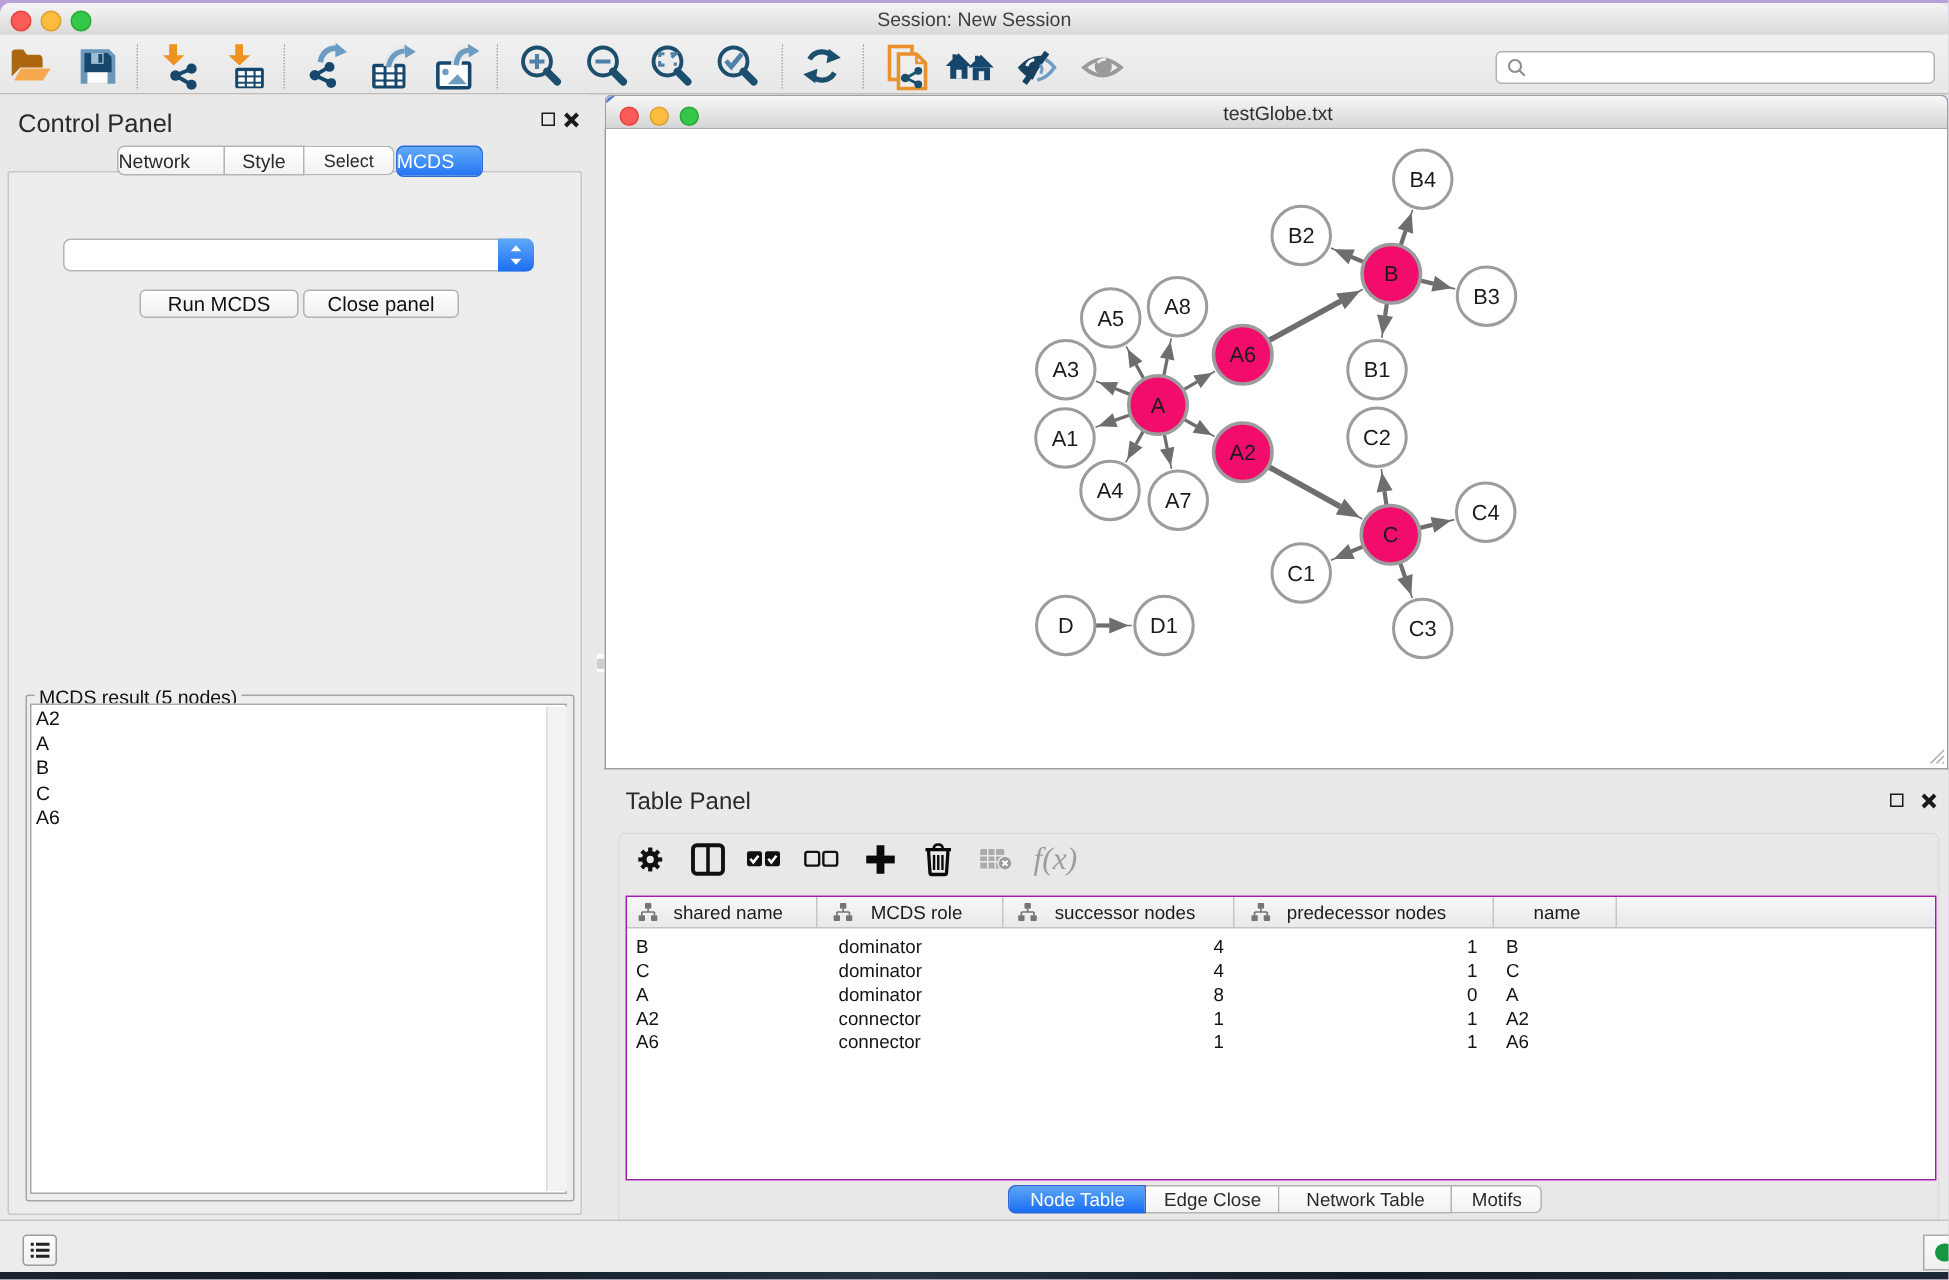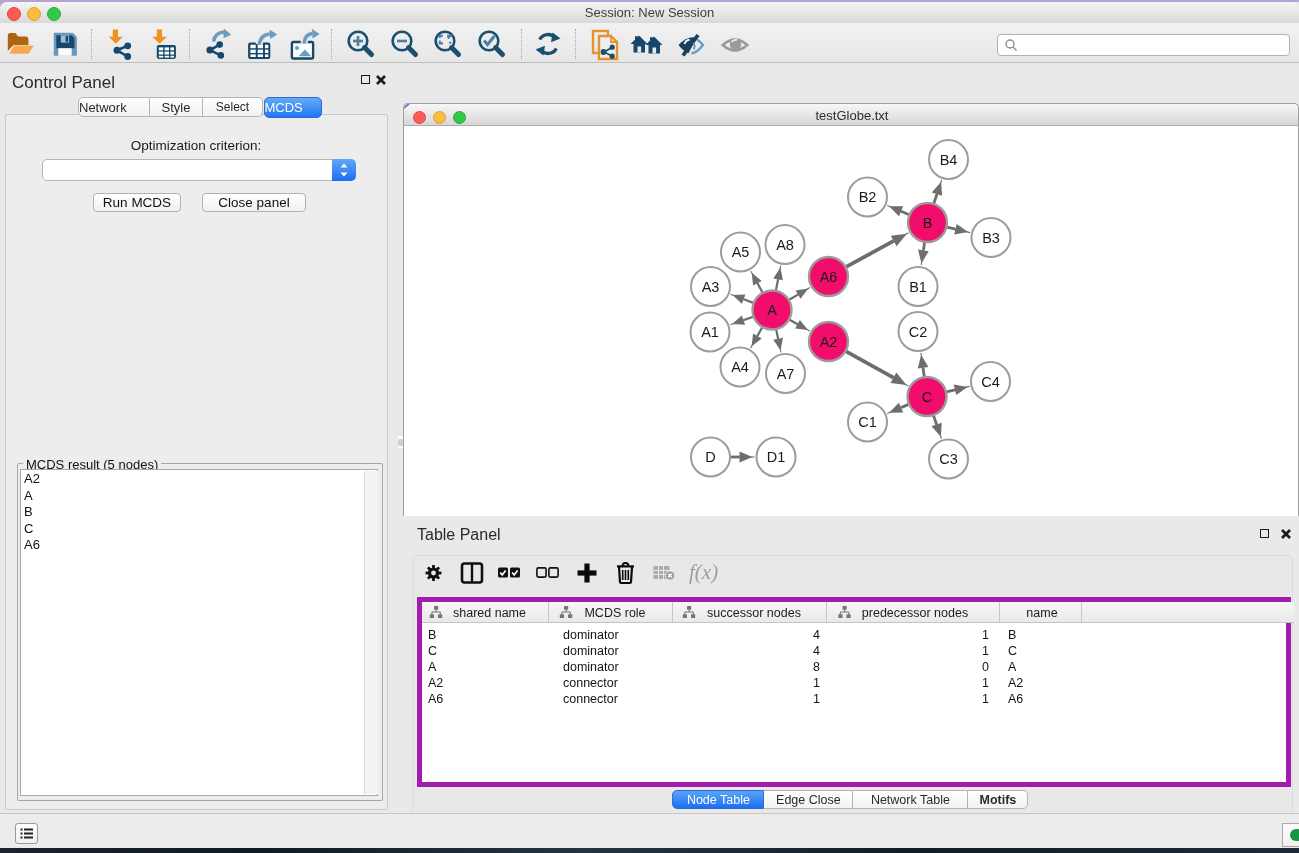--- a/index.html
+++ b/index.html
@@ -219,48 +219,47 @@
 
   <div class="abs" style="left:5px;top:50.5px;width:381px;height:694px;background:#ededed;border:1px solid #c9c9c9;border-radius:2px;"></div>
 
   <div class="abs" style="left:78px;top:34px;height:20px;">
     <div class="abs" style="left:0;top:0;width:72px;height:20px;background:linear-gradient(#ffffff,#f2f2f2);border:1px solid #b4b4b4;border-radius:5px 0 0 5px;box-sizing:border-box;text-align:left;font-size:13px;color:#2a2a2a;line-height:19px;">Network</div>
     <div class="abs" style="left:72px;top:0;width:53px;height:20px;background:linear-gradient(#ffffff,#f2f2f2);border:1px solid #b4b4b4;border-left:none;box-sizing:border-box;text-align:center;font-size:13px;color:#2a2a2a;line-height:19px;">Style</div>
     <div class="abs" style="left:125px;top:0;width:60px;height:20px;background:linear-gradient(#ffffff,#f2f2f2);border:1px solid #b4b4b4;border-left:none;border-radius:0 5px 5px 0;box-sizing:border-box;text-align:center;font-size:12px;color:#2a2a2a;line-height:19px;">Select</div>
     <div class="abs" style="left:185.5px;top:-0.5px;width:58px;height:21.5px;background:linear-gradient(#63aaf8,#2376f5);border:1px solid #2e6ad1;border-radius:5px;box-sizing:border-box;font-size:13px;color:#fff;line-height:19px;">MCDS</div>
   </div>
 
-  <div class="abs" style="left:0;top:74.5px;width:392px;text-align:center;font-size:13.5px;color:#1a1a1a;">Optimization criterion:</div>
 
   <div class="abs" style="left:42px;top:95.5px;width:313px;height:22px;background:#fff;border:1px solid #b6b6b6;border-radius:5px;box-sizing:border-box;">
     <div class="abs" style="left:289px;top:-1px;width:24px;height:22px;background:linear-gradient(#5fa8f8,#1d6ef3);border-radius:0 5px 5px 0;">
       <svg width="24" height="22" viewBox="0 0 24 22">
         <path d="M8.5,8.5 L12,4.5 L15.5,8.5 Z" fill="#fff"></path>
         <path d="M8.5,13.5 L12,17.5 L15.5,13.5 Z" fill="#fff"></path>
       </svg>
     </div>
   </div>
 
-  <div class="abs" style="left:93px;top:130px;width:88px;height:19px;background:linear-gradient(#ffffff,#f0f0f0);border:1px solid #b2b2b2;border-radius:4px;box-sizing:border-box;text-align:center;font-size:13.5px;color:#111;line-height:17px;">Run MCDS</div>
+  <div class="abs" style="left:93px;top:130px;width:106px;height:19px;background:linear-gradient(#ffffff,#f0f0f0);border:1px solid #b2b2b2;border-radius:4px;box-sizing:border-box;text-align:center;font-size:13.5px;color:#111;line-height:17px;">Run MCDS</div>
   <div class="abs" style="left:202px;top:130px;width:104px;height:19px;background:linear-gradient(#ffffff,#f0f0f0);border:1px solid #b2b2b2;border-radius:4px;box-sizing:border-box;text-align:center;font-size:13.5px;color:#111;line-height:17px;">Close panel</div>
 
   <div class="abs" style="left:17px;top:400px;width:364px;height:336px;border:1px solid #a6a6a6;border-radius:2px;"></div>
   <div class="abs" style="left:23px;top:393.5px;background:#ededed;padding:0 3px;font-size:13px;color:#111;">MCDS result (5 nodes)</div>
 
   <div class="abs" style="left:20px;top:406px;width:358px;height:327px;background:#fff;border:1px solid #a9a9a9;box-sizing:border-box;">
     <div class="abs" style="left:343px;top:1px;width:13px;height:323px;background:#f3f3f3;border-left:1px solid #dedede;"></div>
     <div style="position:absolute;left:3px;top:1px;font-size:13px;color:#111;line-height:16.6px;">A2<br>A<br>B<br>C<br>A6</div>
   </div>
 </div>
 
 <div class="abs" style="left:397.5px;top:434px;width:6px;height:12px;background:#fdfdfd;"></div>
 <div class="abs" style="left:398px;top:436.5px;width:5px;height:7px;background:#cfcfcf;border-radius:1.5px;"></div>
 <div class="abs" style="left:846px;top:513.5px;width:9px;height:5px;background:#d8d8d8;border:1px solid #bdbdbd;box-sizing:border-box;"></div>
 
-<div class="abs" style="left:403px;top:61px;width:896px;height:450px;margin-top:40px;">
+<div class="abs" style="left:403px;top:61px;width:896px;height:450px;">
   <div class="abs" style="left:0;top:0;width:896px;height:23px;border-radius:5px 5px 0 0;box-sizing:border-box;
        background:linear-gradient(#f7f7f7,#d7d7d7);border:1px solid #9f9f9f;border-bottom:1px solid #ababab;">
     <div class="abs" style="left:0;top:0;width:6px;height:5px;background:#4a74cf;clip-path:polygon(0 0,100% 0,0 100%);border-radius:5px 0 0 0;"></div>
     <div class="abs" style="left:8.5px;top:6.5px;width:11px;height:11px;border-radius:50%;background:#fc5b57;border:0.5px solid #e2453e;"></div>
     <div class="abs" style="left:28.5px;top:6.5px;width:11px;height:11px;border-radius:50%;background:#fdbb3f;border:0.5px solid #e0a02f;"></div>
     <div class="abs" style="left:48.5px;top:6.5px;width:11px;height:11px;border-radius:50%;background:#34c84a;border:0.5px solid #2aa837;"></div>
     <div class="abs" style="left:0;top:4px;width:896px;text-align:center;font-size:13px;color:#2e2e2e;">testGlobe.txt</div>
   </div>
   <div class="abs" style="left:0;top:23px;width:896px;height:427px;background:#fff;border:1px solid #9f9f9f;border-top:none;box-sizing:border-box;">
     <svg class="abs" style="left:0;top:0;" width="894" height="425" viewBox="0 0 894 425" font-family="Liberation Sans,sans-serif">
@@ -436,21 +435,21 @@
         <line x1="-5" y1="-6.5" x2="-5" y2="6.5"></line>
         <line x1="0" y1="-6.5" x2="0" y2="6.5"></line>
       </g>
       <circle cx="6.5" cy="3" r="4.6" fill="#9b9b9b" stroke="#e9e9e9" stroke-width="1"></circle>
       <path d="M4.8,1.3 L8.2,4.7 M8.2,1.3 L4.8,4.7" stroke="#fff" stroke-width="1.3"></path>
     </g>
 
     <text x="286" y="23" font-family="Liberation Serif,serif" font-style="italic" font-size="21" fill="#9d9d9d">f(x)</text>
   </svg>
 
-  <div class="abs" style="left:14px;top:81px;width:874px;height:190px;background:#fff;border:5px solid #a21caf;box-sizing:border-box;">
+  <div class="abs" style="left:14px;top:81px;width:874px;height:190px;background:#fff;border:1px solid #a21caf;box-sizing:border-box;">
 
     <div class="abs" style="left:0;top:0;width:872px;height:20px;background:linear-gradient(#f7f7f7,#e9e9e9);border-bottom:1px solid #c4c4c4;"></div>
     <svg class="abs" style="left:0;top:0;" width="872" height="188" viewBox="0 0 872 188" font-size="12.5" font-family="Liberation Sans,sans-serif">
       <g stroke="#c6c6c6" stroke-width="1">
         <line x1="126.5" y1="0" x2="126.5" y2="20"></line>
         <line x1="250.5" y1="0" x2="250.5" y2="20"></line>
         <line x1="404.5" y1="0" x2="404.5" y2="20"></line>
         <line x1="577.5" y1="0" x2="577.5" y2="20"></line>
         <line x1="659.5" y1="0" x2="659.5" y2="20"></line>
       </g>
@@ -503,21 +502,21 @@
             <text x="567" y="100.9" text-anchor="end">1</text>
             <text x="586" y="100.9">A6</text>
       </g>
     </svg>
   </div>
 
   <div class="abs" style="left:269.4px;top:274px;height:19px;">
     <div class="abs" style="left:0;top:0;width:92px;height:19px;background:linear-gradient(#5ba6f8,#1b6ef3);border:1px solid #2e6ad1;border-radius:5px 0 0 5px;box-sizing:border-box;text-align:center;font-size:12.5px;color:#fff;line-height:18px;">Node Table</div>
     <div class="abs" style="left:92px;top:0;width:89px;height:19px;background:linear-gradient(#ffffff,#f2f2f2);border:1px solid #b4b4b4;border-left:none;box-sizing:border-box;text-align:center;font-size:12.5px;color:#2a2a2a;line-height:18px;">Edge Close</div>
     <div class="abs" style="left:181px;top:0;width:115px;height:19px;background:linear-gradient(#ffffff,#f2f2f2);border:1px solid #b4b4b4;border-left:none;box-sizing:border-box;text-align:center;font-size:12.5px;color:#2a2a2a;line-height:18px;">Network Table</div>
-    <div class="abs" style="left:296px;top:0;width:60px;height:19px;background:linear-gradient(#ffffff,#f2f2f2);border:1px solid #b4b4b4;border-left:none;border-radius:0 5px 5px 0;box-sizing:border-box;text-align:center;font-size:12.5px;color:#2a2a2a;line-height:18px;font-weight:bold;">Motifs</div>
+    <div class="abs" style="left:296px;top:0;width:60px;height:19px;background:linear-gradient(#ffffff,#f2f2f2);border:1px solid #b4b4b4;border-left:none;border-radius:0 5px 5px 0;box-sizing:border-box;text-align:center;font-size:12.5px;color:#2a2a2a;line-height:18px;">Motifs</div>
   </div>
 </div>
 
   <div class="abs" style="left:0;top:811px;width:1299px;height:34px;background:#ececec;border-top:1px solid #c6c6c6;">
     <div class="abs" style="left:15px;top:9px;width:21px;height:19px;background:linear-gradient(#fdfdfd,#f0f0f0);border:1px solid #9b9b9b;border-radius:3px;">
       <svg width="21" height="19" viewBox="0 0 21 19">
         <g fill="#222">
           <rect x="4.5" y="4.5" width="2" height="2"></rect>
             <rect x="8" y="4.5" width="9" height="2"></rect>
           <rect x="4.5" y="8.5" width="2" height="2"></rect>

